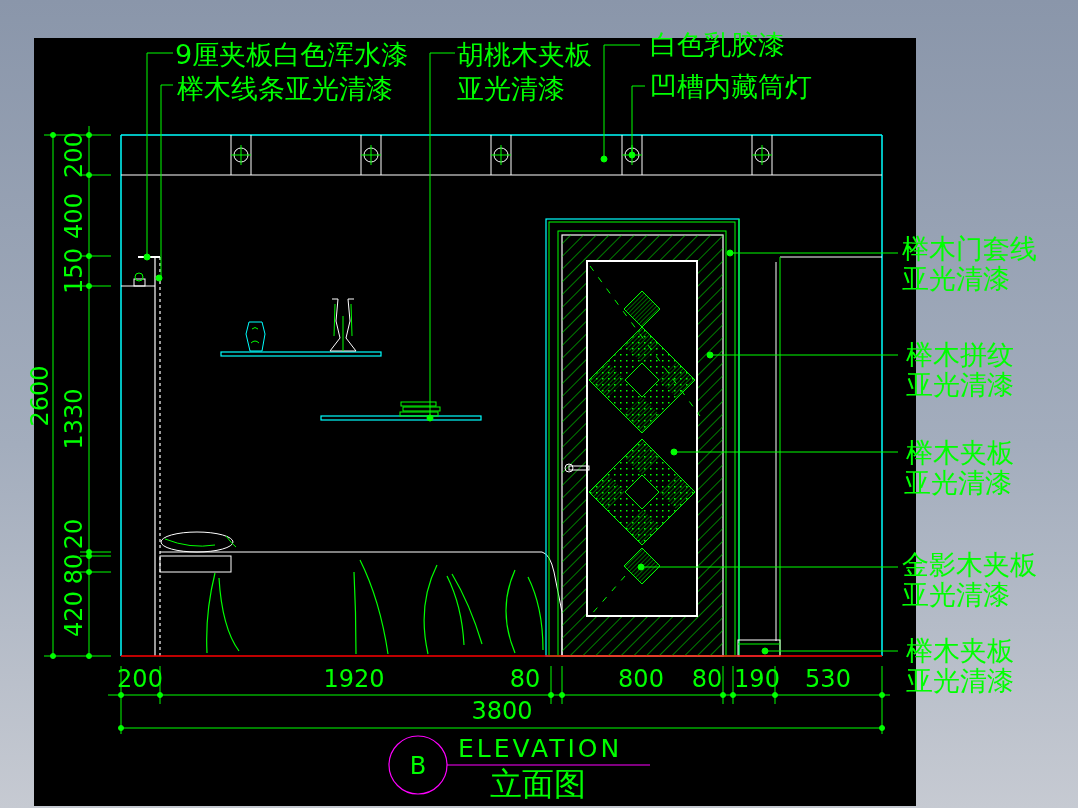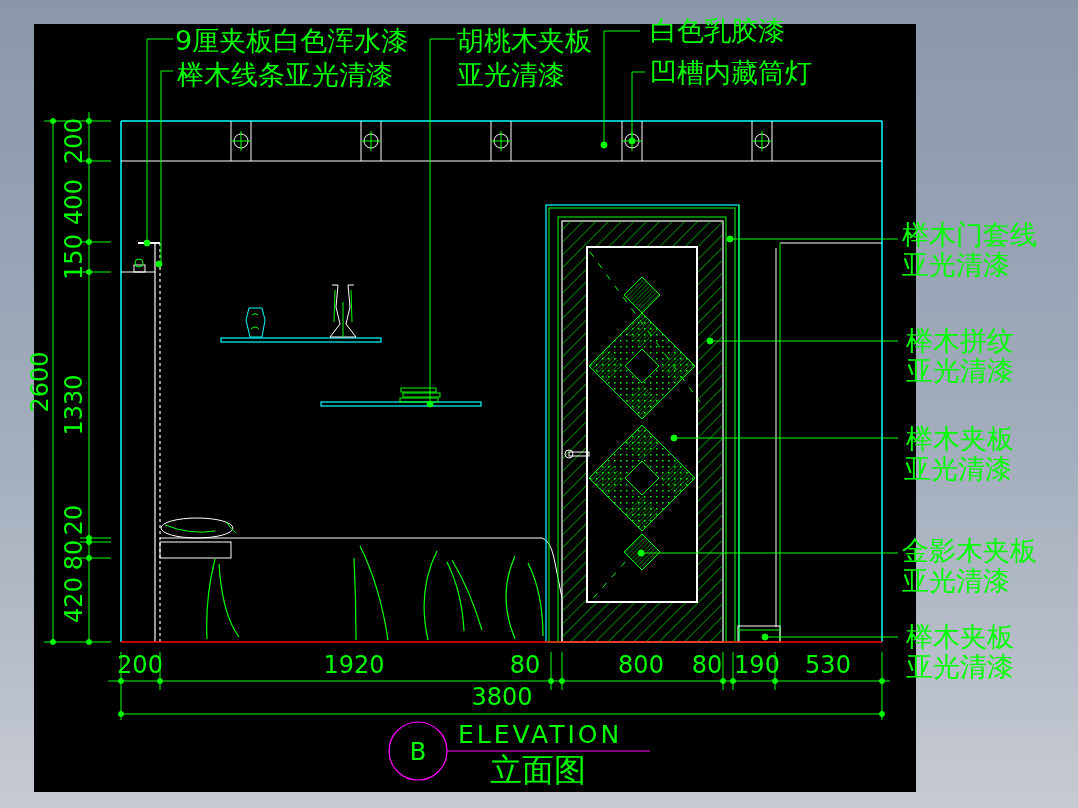--- a/index.html
+++ b/index.html
@@ -2,21 +2,21 @@
 <html><head>
 <meta charset="utf-8">
 <style>
   html, body { margin: 0; padding: 0; }
   body {
     width: 1078px; height: 808px; overflow: hidden;
     background: linear-gradient(180deg, #8a96aa 0%, #a3adbd 55%, #c6cad2 100%);
     font-family: "DejaVu Sans", sans-serif;
     position: relative;
   }
-  #canvas-wrap { position: absolute; left: 0; top: 2px; width: 1078px; height: 688px; }
+  #canvas-wrap { position: absolute; left: 0; top: 16px; width: 1078px; height: 688px; }
   svg text { font-family: "DejaVu Sans", sans-serif; }
   .cad-cn { fill: #00ff00; font-size: 27px; }
   .cad-dim { fill: #00ff00; font-size: 24px; font-family: "DejaVu Serif", serif; }
   .cad-title { fill: #00ff00; }
 </style>
 </head>
 <body>
 
 <div id="canvas-wrap">
 <svg width="1078" height="808" viewBox="0 0 1078 808" xmlns="http://www.w3.org/2000/svg">

